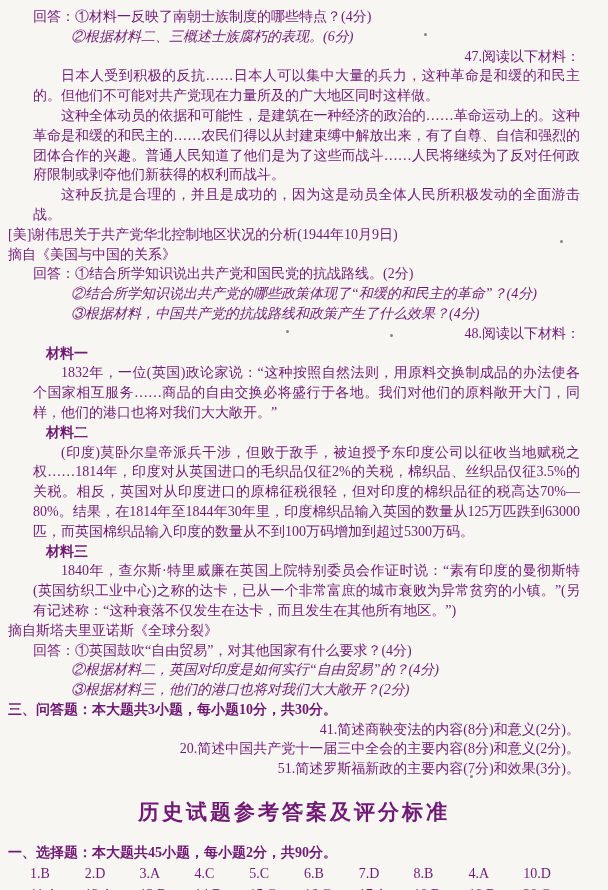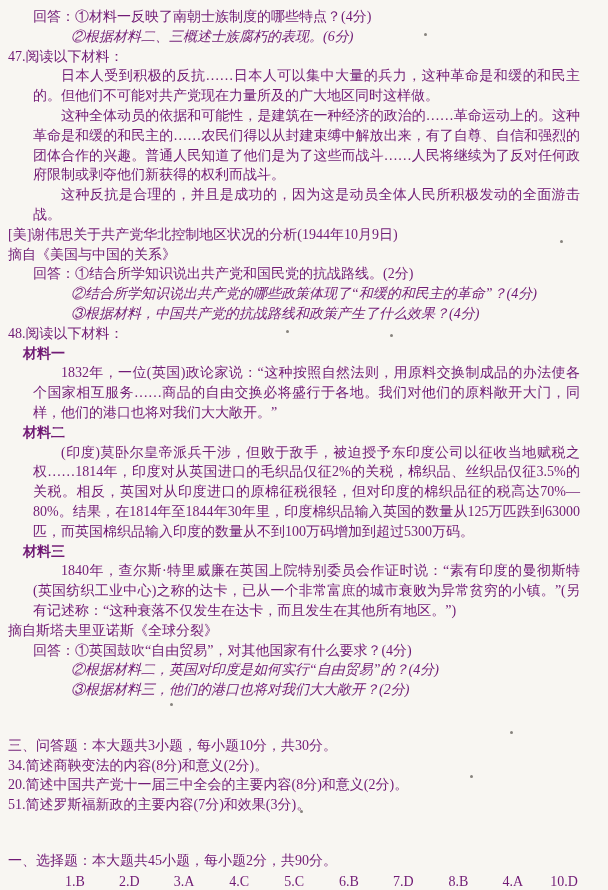--- a/index.html
+++ b/index.html
@@ -12,47 +12,47 @@
     position: relative;
     width: 608px; height: 890px;
     padding: 7px 28px 0 8px;
     background: #f8f6f2;
     color: #701a75;
     font-size: 14px;
     line-height: 19.8px;
     overflow: hidden;
   }
   .line, .para { margin: 0; }
-  .qnum { margin-left: 0; }
+  .qnum { margin-left: 0; text-align: right; }
   .para {
     margin-left: 25px;
     text-indent: 28px;
     text-align: justify;
   }
-  .mat-label { margin-left: 15px; font-weight: bold; }
+  .mat-label { margin-left: 38px; font-weight: bold; }
   .source { }
   .ans-first { margin-left: 25px; }
   .ans-sub { margin-left: 63px; font-style: italic; }
-  .sec-heading { font-weight: normal; margin-top: 36px; }
+  .sec-heading { font-weight: bold; }
   .title {
     margin: 20px 0 18px;
     text-align: center;
     font-size: 21px;
     line-height: 26px;
     letter-spacing: 3px;
     font-weight: bold;
   }
   .key-row {
     display: grid;
     grid-template-columns: repeat(10, 1fr);
     margin-left: 22px;
     width: 548px;
     line-height: 21.5px;
   }
-  .key-cell { display: block; text-align: right; }
+  .key-cell { display: block; }
   .speck {
     position: absolute;
     width: 3px; height: 3px;
     background: #56514b;
     border-radius: 50%;
     opacity: .7;
   }
 </style>
 </head>
 <body>
@@ -78,24 +78,25 @@
   <div class="line mat-label">材料二</div>
   <p class="para">(印度)莫卧尔皇帝派兵干涉，但败于敌手，被迫授予东印度公司以征收当地赋税之权……1814年，印度对从英国进口的毛织品仅征2%的关税，棉织品、丝织品仅征3.5%的关税。相反，英国对从印度进口的原棉征税很轻，但对印度的棉织品征的税高达70%—80%。结果，在1814年至1844年30年里，印度棉织品输入英国的数量从125万匹跌到63000匹，而英国棉织品输入印度的数量从不到100万码增加到超过5300万码。</p>
   <div class="line mat-label">材料三</div>
   <p class="para">1840年，查尔斯·特里威廉在英国上院特别委员会作证时说：“素有印度的曼彻斯特(英国纺织工业中心)之称的达卡，已从一个非常富庶的城市衰败为异常贫穷的小镇。”(另有记述称：“这种衰落不仅发生在达卡，而且发生在其他所有地区。”)</p>
   <div class="line source">摘自斯塔夫里亚诺斯《全球分裂》</div>
   <div class="line ans-first">回答：①英国鼓吹“自由贸易”，对其他国家有什么要求？(4分)</div>
   <div class="line ans-sub">②根据材料二，英国对印度是如何实行“自由贸易”的？(4分)</div>
   <div class="line ans-sub">③根据材料三，他们的港口也将对我们大大敞开？(2分)</div>
 
   <div class="line sec-heading">三、问答题：本大题共3小题，每小题10分，共30分。</div>
-  <div class="line qnum">34.简述商鞅变法的内容(8分)和意义(2分)。</div>
+  <div class="line qnum">41.简述商鞅变法的内容(8分)和意义(2分)。</div>
   <div class="line qnum">20.简述中国共产党十一届三中全会的主要内容(8分)和意义(2分)。</div>
   <div class="line qnum">51.简述罗斯福新政的主要内容(7分)和效果(3分)。</div>
 
+  <h1 class="title">历史试题参考答案及评分标准</h1>
   <div class="line sec-heading">一、选择题：本大题共45小题，每小题2分，共90分。</div>
 
   <div class="key-row">
     <span class="key-cell">1.B</span>
     <span class="key-cell">2.D</span>
     <span class="key-cell">3.A</span>
     <span class="key-cell">4.C</span>
     <span class="key-cell">5.C</span>
     <span class="key-cell">6.B</span>
     <span class="key-cell">7.D</span>

